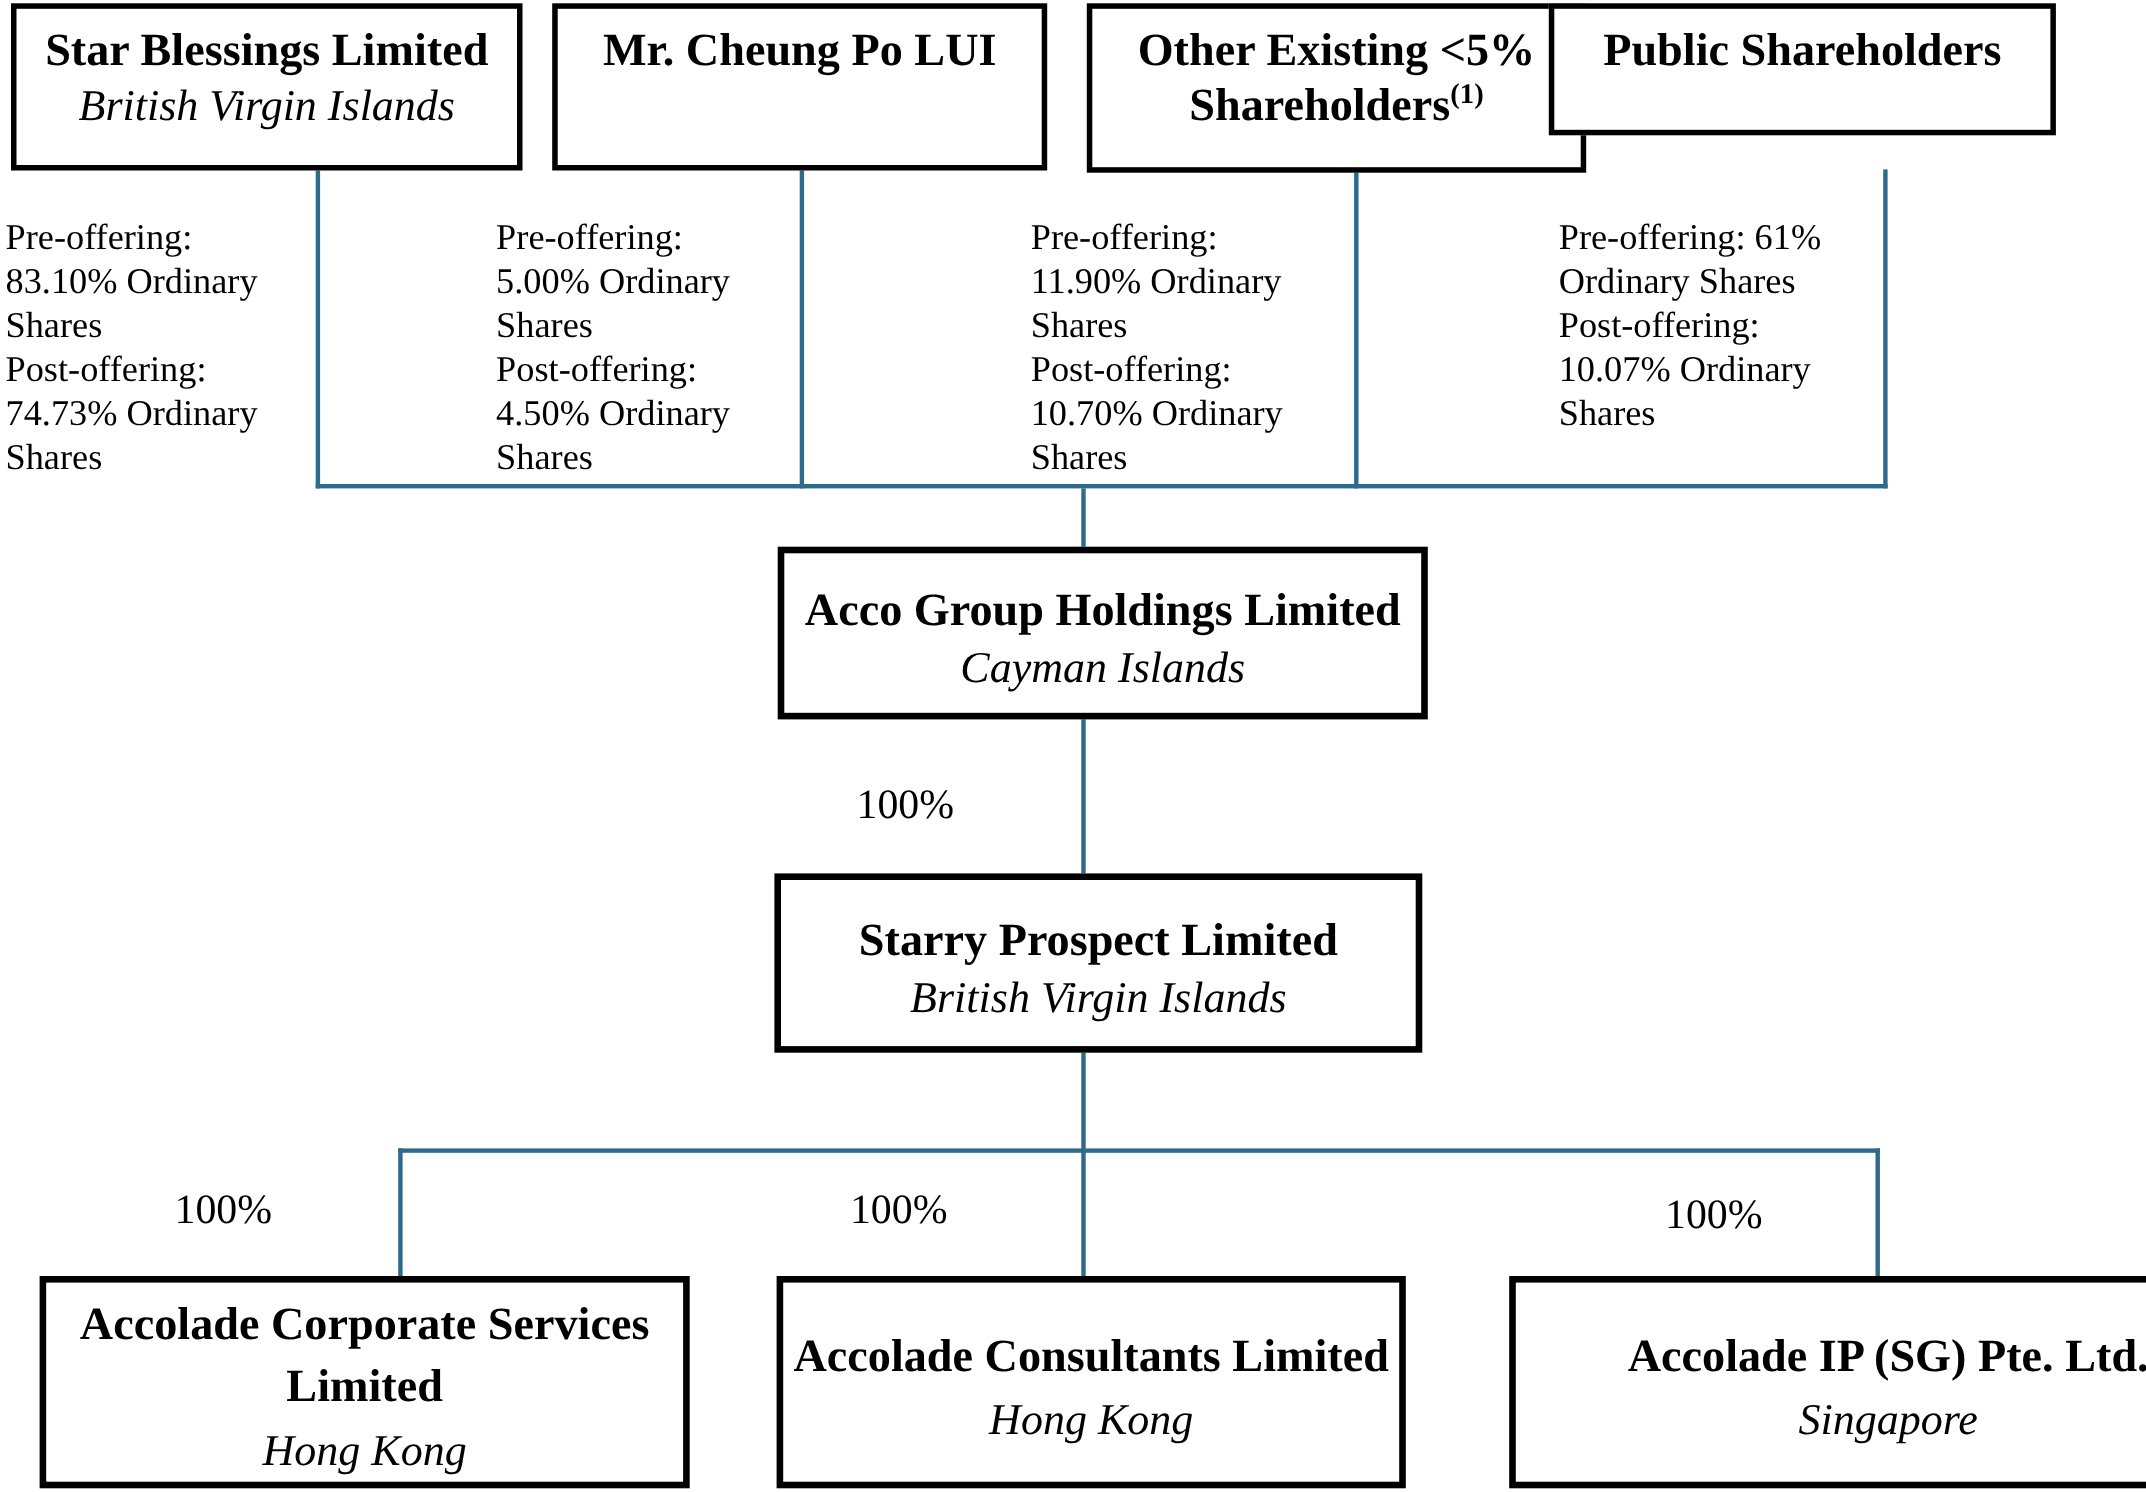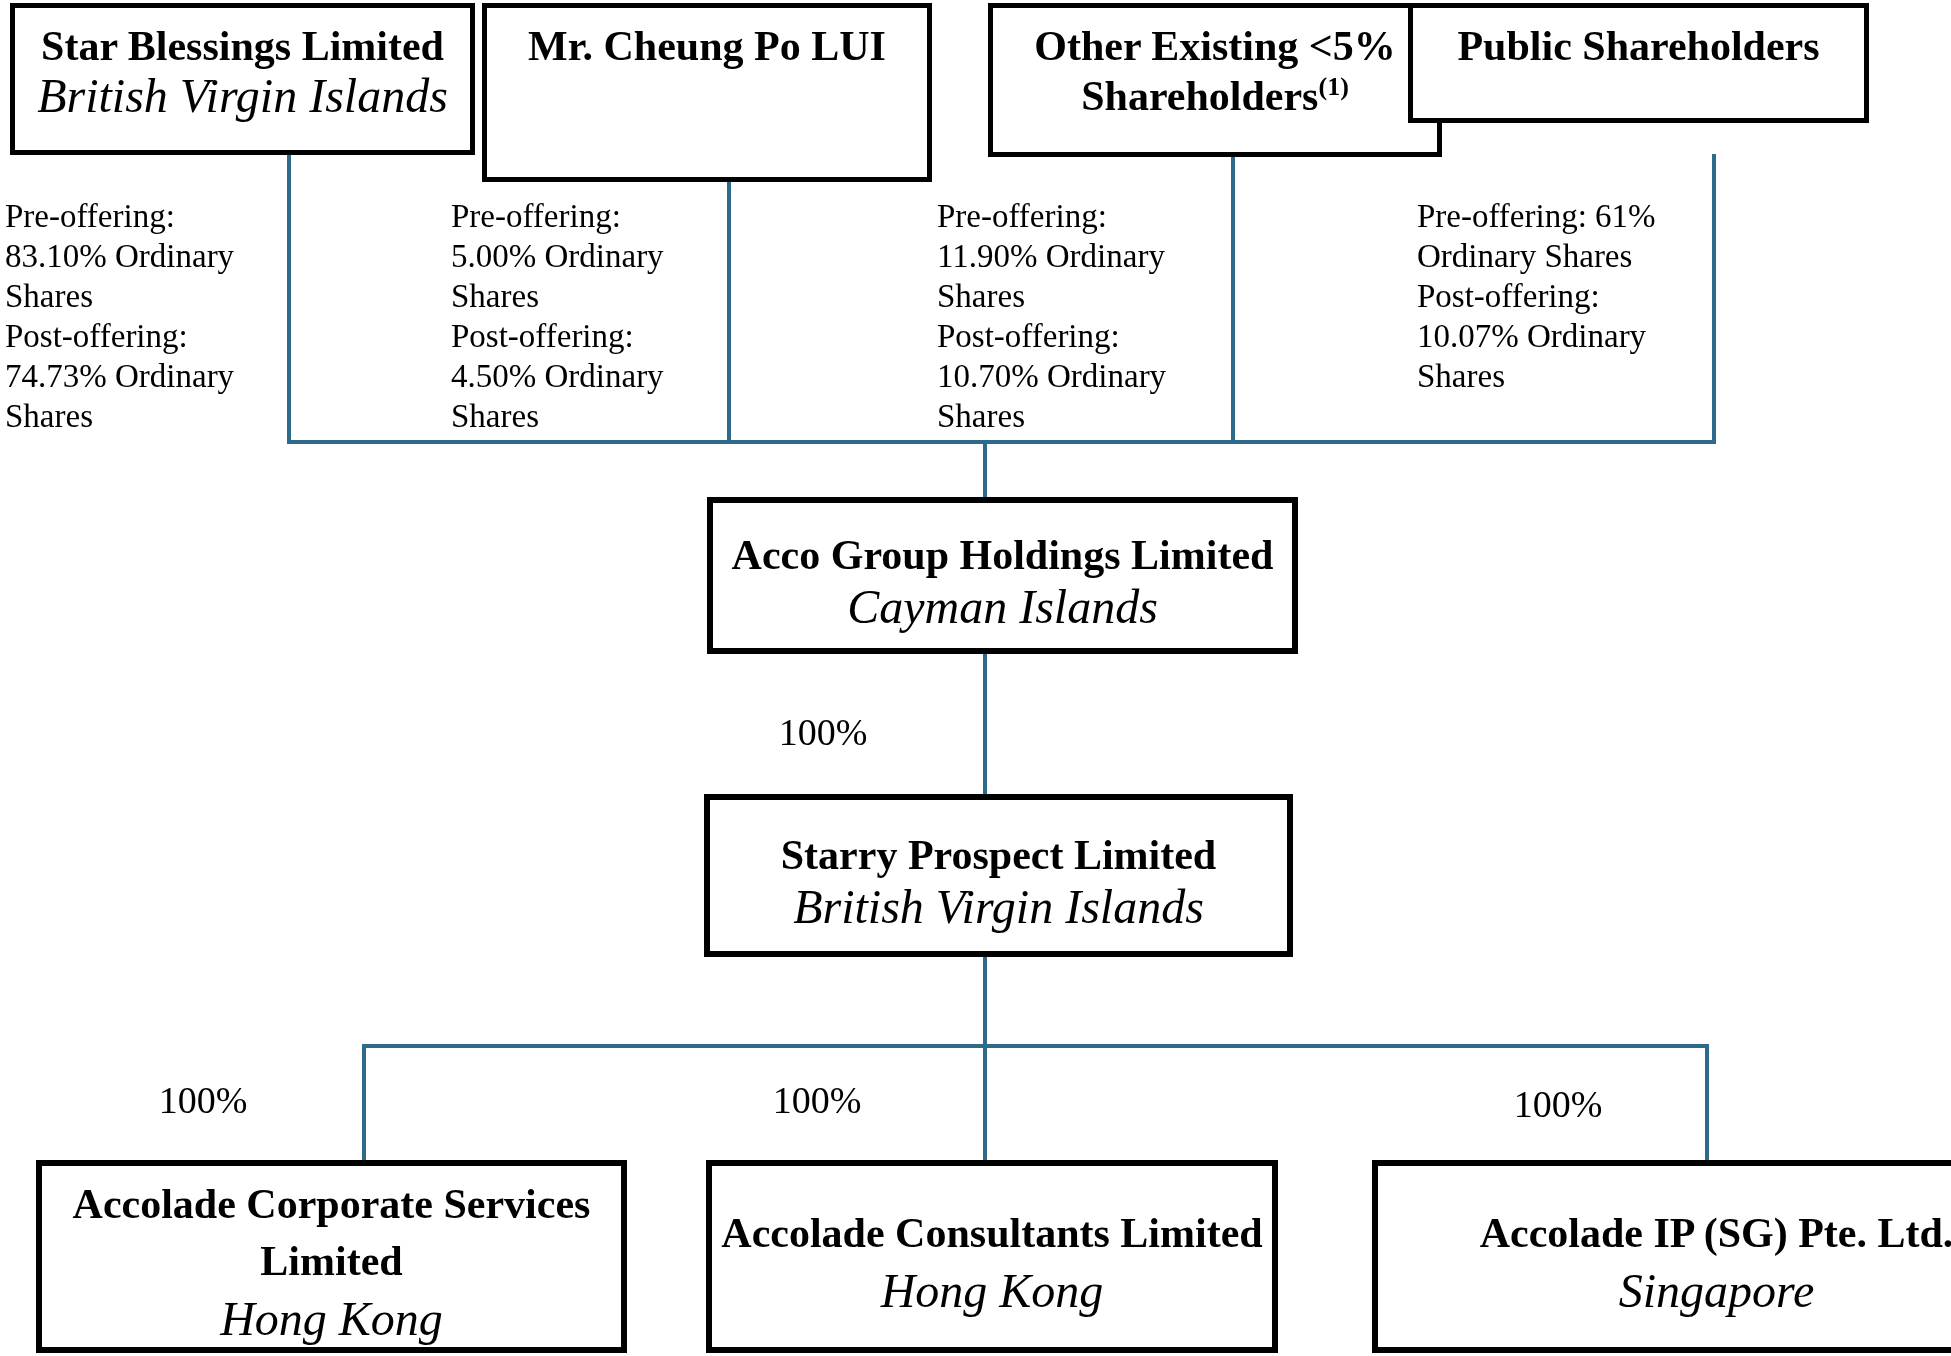--- a/index.html
+++ b/index.html
@@ -32,21 +32,21 @@
     font-weight: bold;
     font-size: 42px;
     line-height: 50px;
     white-space: nowrap;
     font-family: Liberation Serif, serif;
   }
   .node-mid .title { line-height: 52px; }
   .node-child .title { line-height: 57px; }
   .jurisdiction {
     font-style: italic;
-    font-size: 48px;
+    font-size: 40px;
     line-height: 50px;
     white-space: nowrap;
   }
   .node-mid .jurisdiction { line-height: 52px; }
   .node-child .jurisdiction { line-height: 57px; }
   .fn-sup {
     font-size: 26px;
     font-weight: bold;
     vertical-align: super;
     line-height: 0;
@@ -85,21 +85,21 @@
   <div class="line" style="left: 362px; top: 1044px; width: 1347px; height: 4px; background-color: rgb(46, 106, 140);"></div>
   <div class="line" style="left: 362px; top: 1044px; width: 4px; height: 118px; background-color: rgb(46, 106, 140);"></div>
   <div class="line" style="left: 983px; top: 1044px; width: 4px; height: 118px; background-color: rgb(46, 106, 140);"></div>
   <div class="line" style="left: 1705px; top: 1044px; width: 4px; height: 118px; background-color: rgb(46, 106, 140);"></div>
 
   <div class="node node-top" style="left:10px; top:3px; width:465px; height:152px;">
     <div class="title">Star Blessings Limited</div>
     <div class="jurisdiction">British Virgin Islands</div>
   </div>
 
-  <div class="node node-top" style="left:482px; top:3px; width:450px; height:179px;">
+  <div class="node node-top" style="left:502px; top:3px; width:450px; height:152px;">
     <div class="title">Mr. Cheung Po LUI</div>
   </div>
 
   <div class="node node-top" style="left:988px; top:3px; width:454px; height:154px;">
     <div class="title">Other Existing &lt;5%</div>
     <div class="title"><span>Shareholders</span><span class="fn-sup">(1)</span></div>
   </div>
 
   <div class="node node-top" style="left:1408px; top:3px; width:461px; height:120px;">
     <div class="title">Public Shareholders</div>

